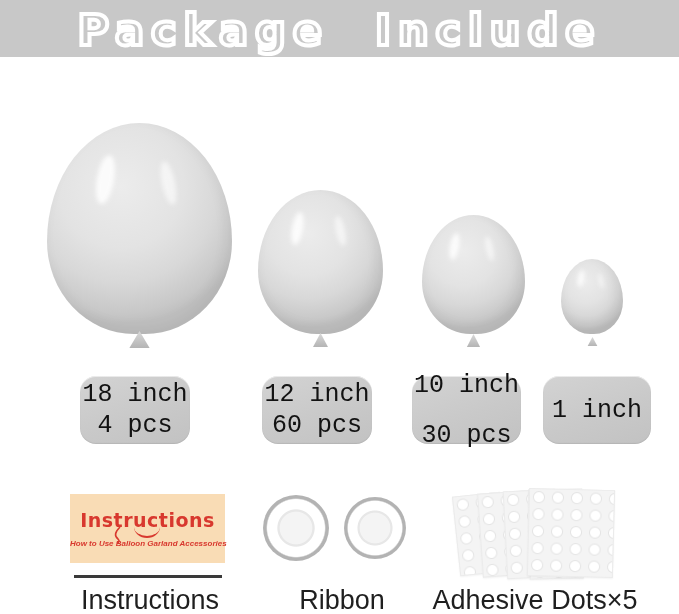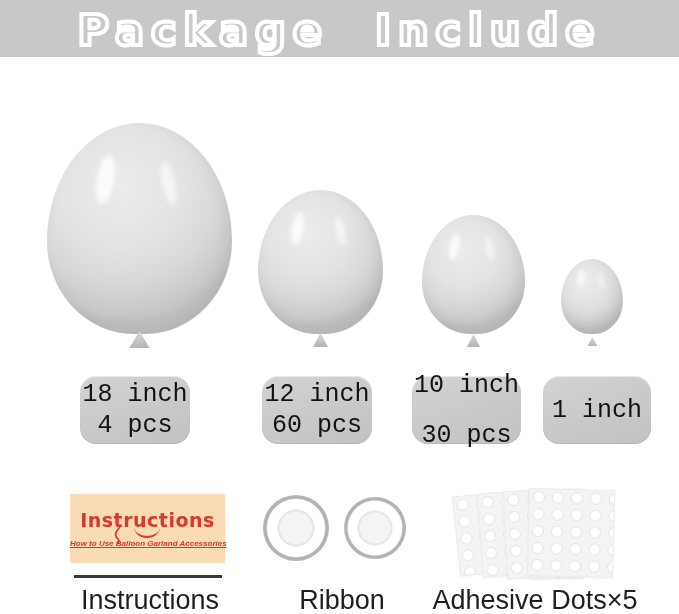--- a/index.html
+++ b/index.html
@@ -59,21 +59,21 @@
 
   
   .card{position:absolute;left:70px;top:494px;width:155px;height:69px;background:#f9dcb5;}
   .brand{
     position:absolute;left:0;right:0;top:15px;text-align:center;
     font-family:"DejaVu Sans", sans-serif;font-weight:bold;font-size:19px;
     color:#d8382e;letter-spacing:.5px;
   }
   .brand-sub{
     position:absolute;left:0;right:0;top:45px;text-align:left;
-    font-style:italic;font-weight:bold;font-size:8px;color:#d8382e;white-space:nowrap;text-decoration:underline;
+    font-style:italic;font-weight:bold;font-size:8px;color:#d8382e;white-space:nowrap;
   }
   .string-svg{position:absolute;left:42px;top:32px;}
   .logo-smile{
     position:absolute;left:64px;top:33px;width:26px;height:9px;
     border-bottom:2px solid #d8382e;border-radius:0 0 50% 50% / 0 0 100% 100%;
   }
   .card-edge{position:absolute;left:74px;top:575px;width:148px;height:3px;background:#3a3a3a;}
 
   
   .roll{

